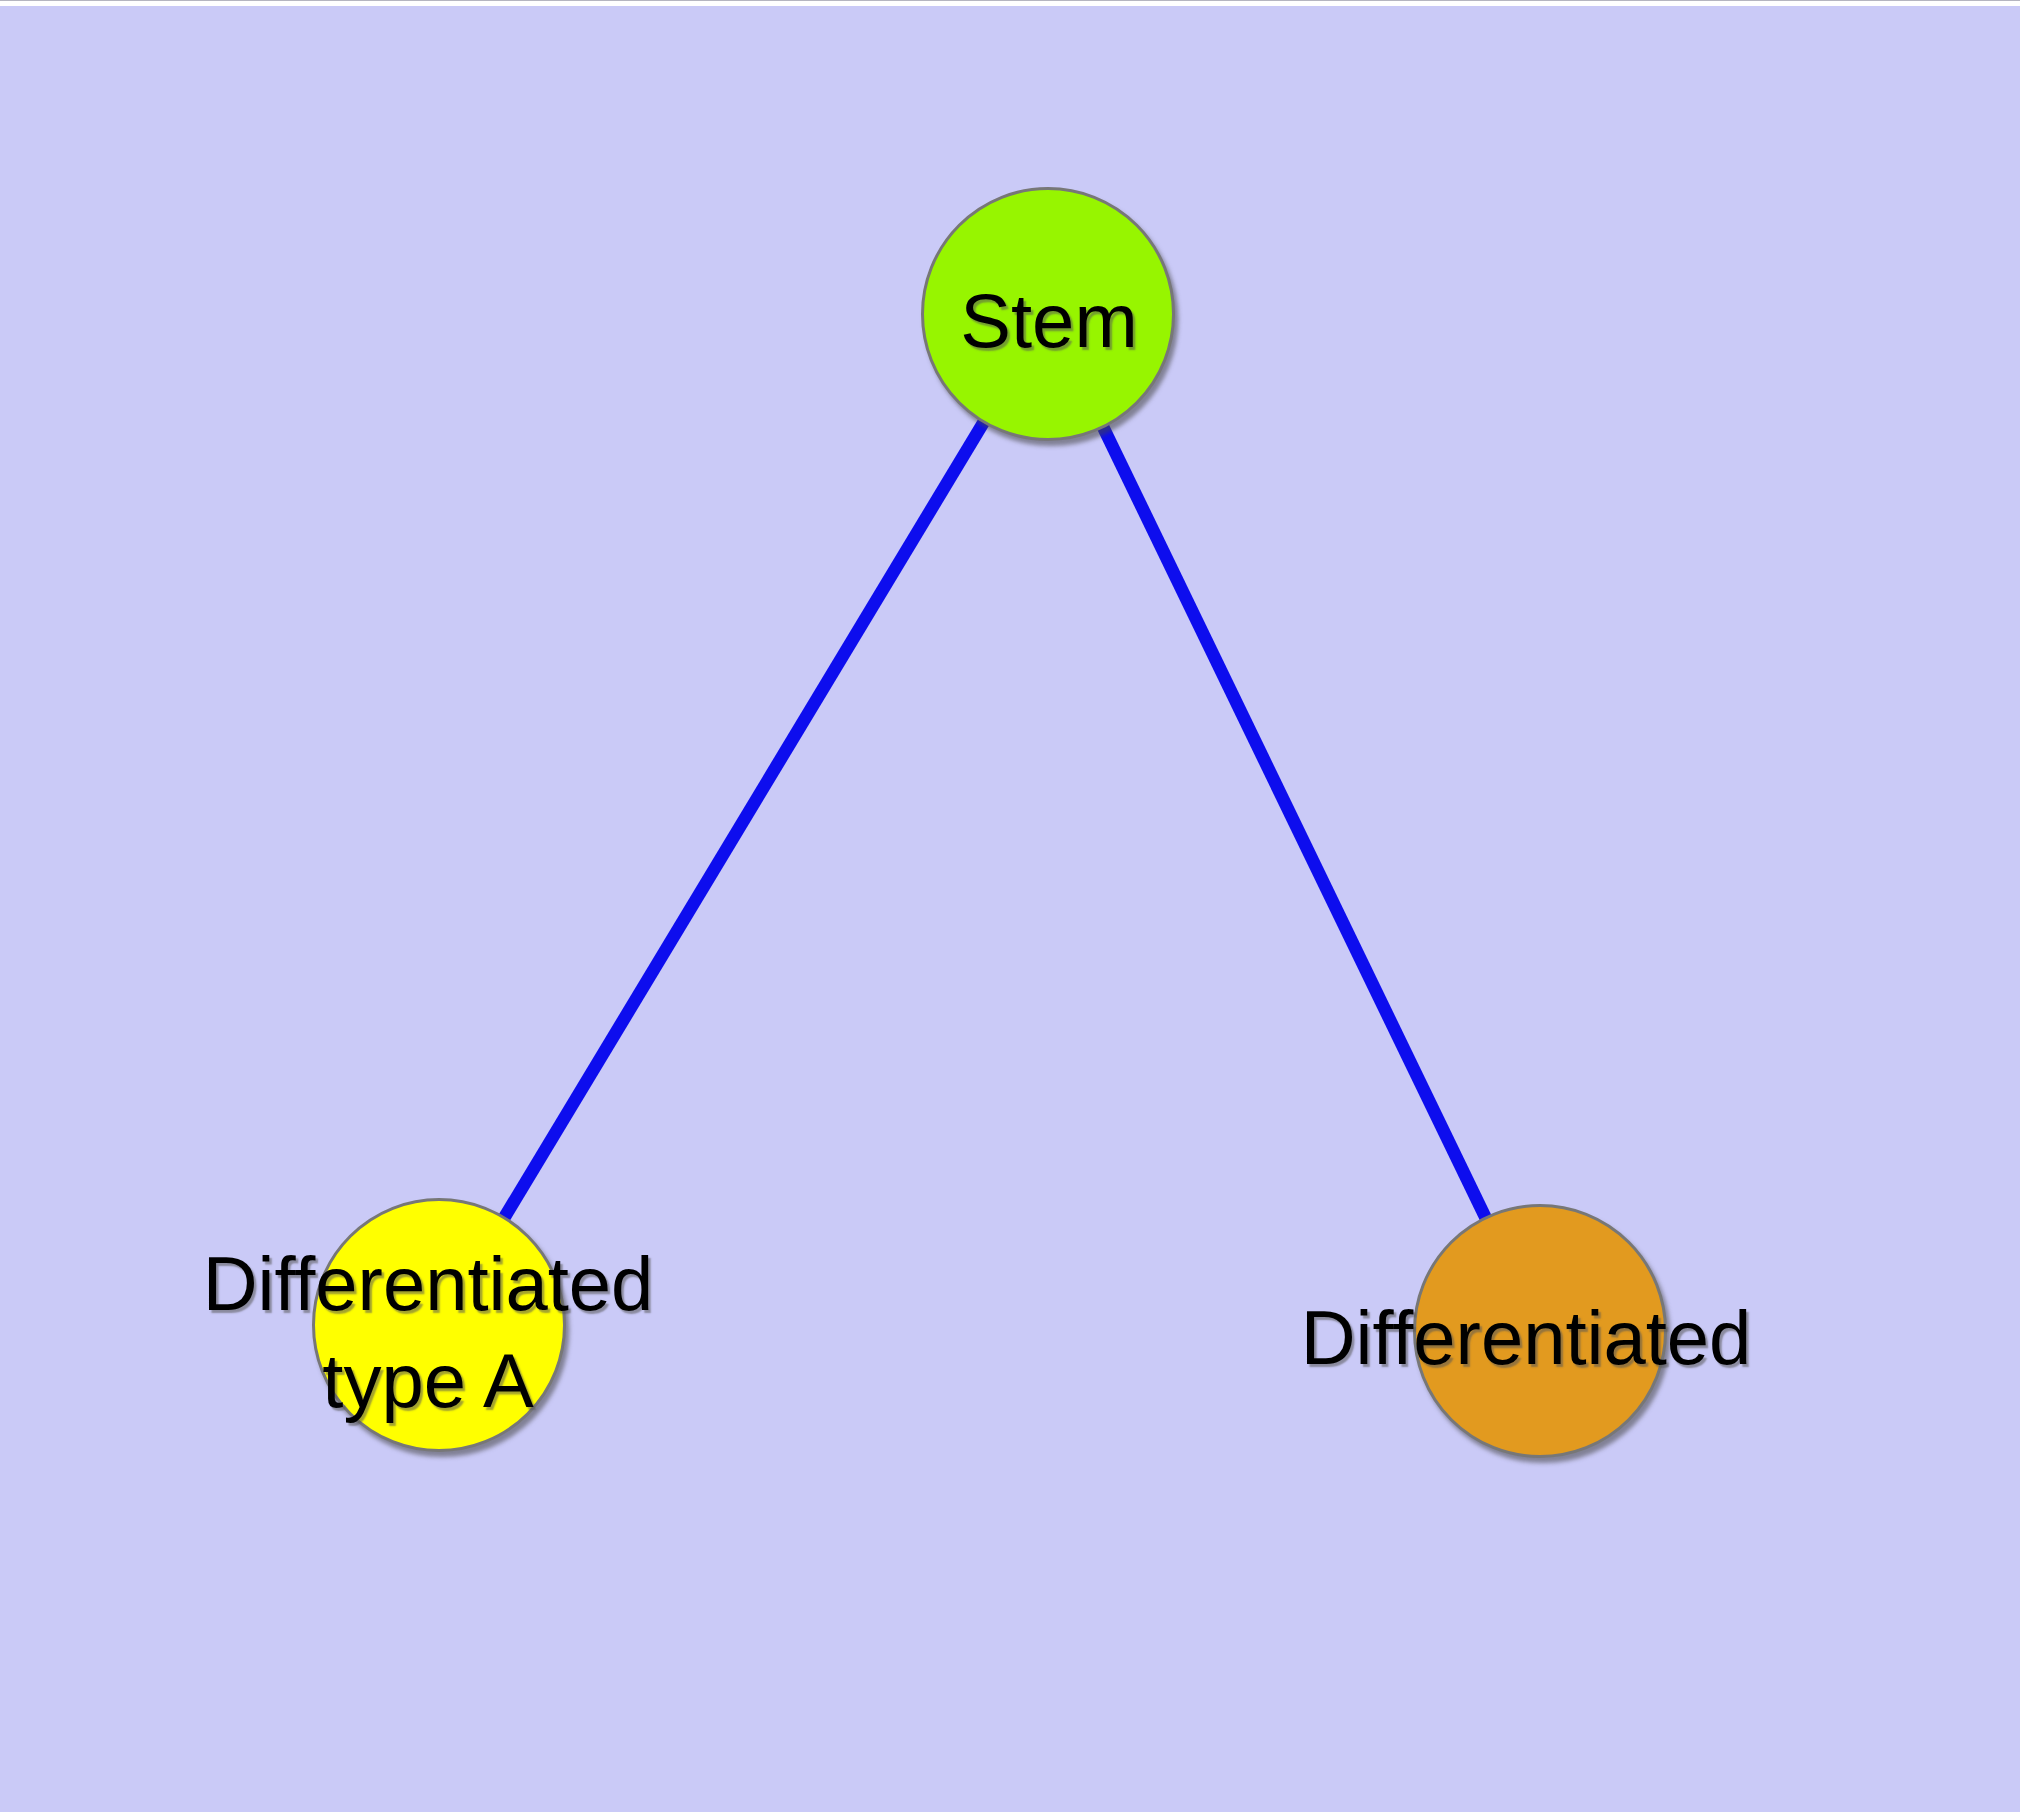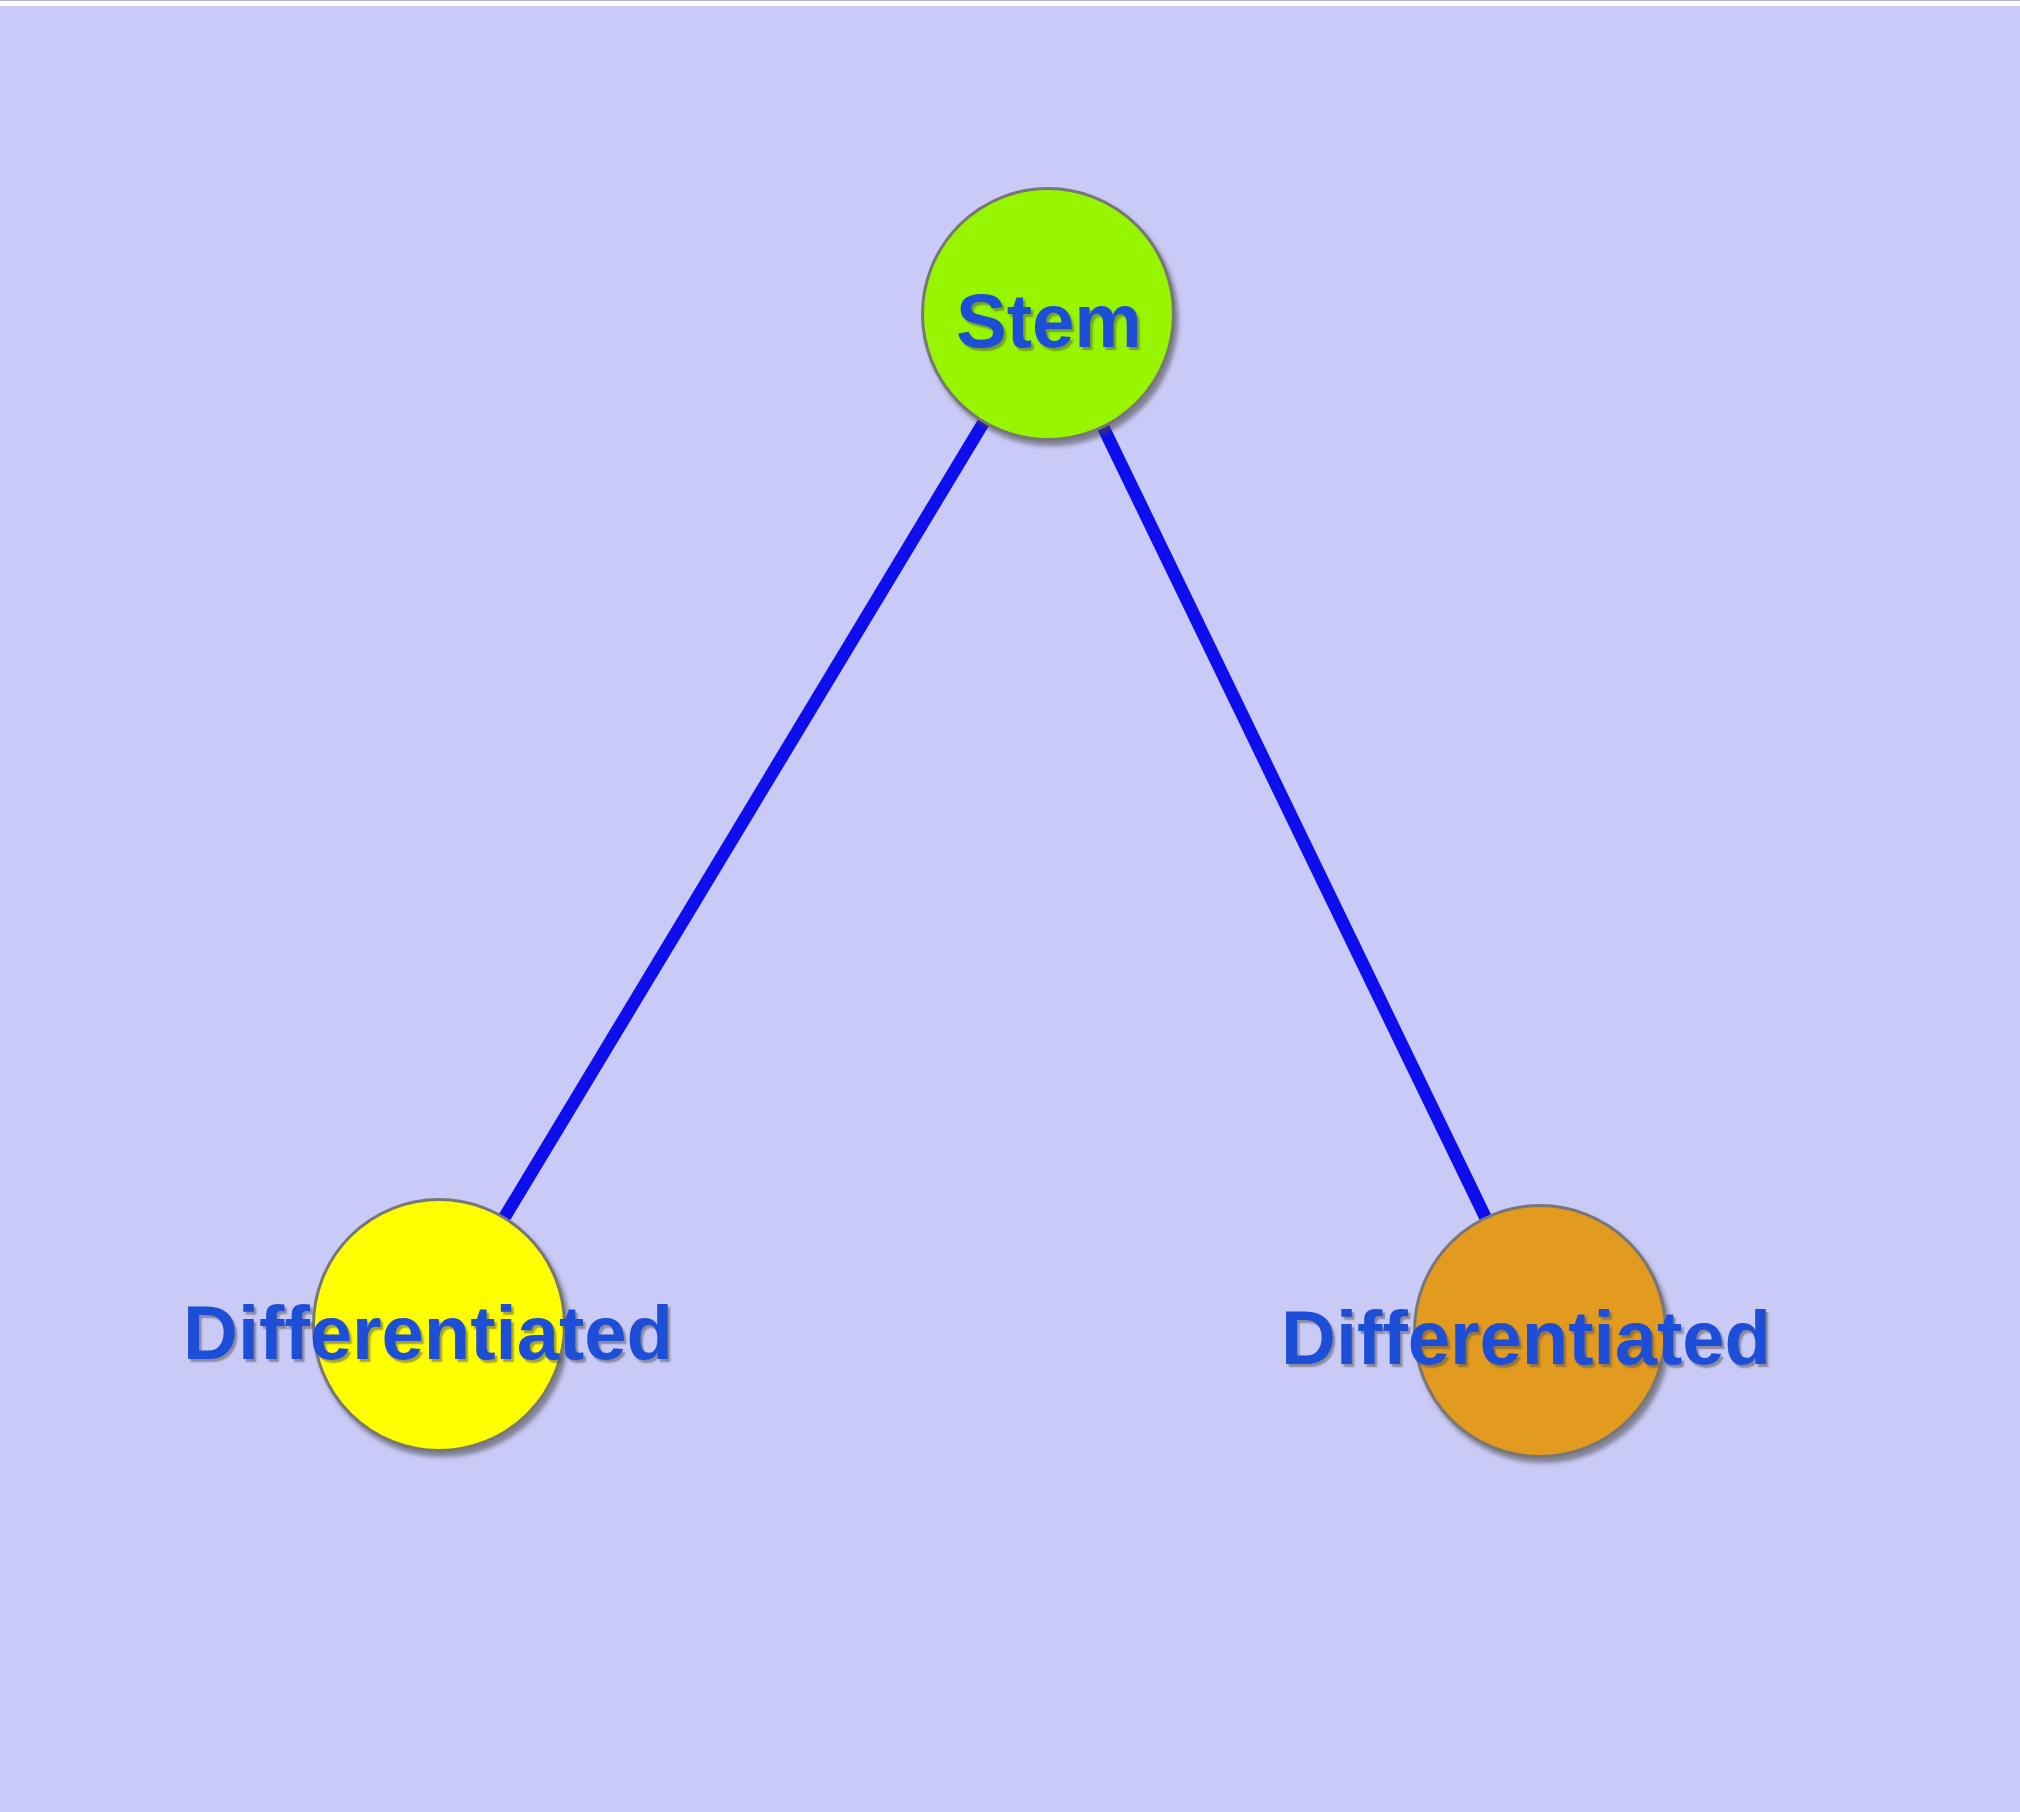--- a/index.html
+++ b/index.html
@@ -38,24 +38,24 @@
     border: 3.4px solid #777777;
     box-sizing: border-box;
     box-shadow: 3.4px 5.1px 4.2px rgba(70, 70, 70, 0.55);
   }
   .node-stem   { left: 921px; top: 187px; }
   .node-type-a { left: 312px;  top: 1198px; }
   .node-type-b { left: 1413px; top: 1204px; }
   .node-label {
     position: absolute;
     transform: translate(-50%, -50%);
-    font-weight: bold;
+    font-weight: normal;
     font-size: 76px;
     line-height: 97px;
-    color: #1d4ed8;
+    color: #000000;
     text-align: center;
     white-space: nowrap;
     text-shadow: 2.5px 3.4px 1.7px rgba(85, 85, 85, 0.55);
     pointer-events: none;
   }
   .label-stem   { left: 1049px; top: 320px; }
   .label-type-a { left: 428px;  top: 1332px; }
   .label-type-b { left: 1526px; top: 1337px; }
 </style>
 </head>
@@ -75,20 +75,21 @@
   <div class="node node-type-a" style="background-color: rgb(255, 255, 0);"></div>
 
   <div class="node node-type-b" style="background-color: rgb(226, 154, 31);"></div>
 
   <div class="node-label label-stem">
     <span>Stem</span>
   </div>
 
   <div class="node-label label-type-a">
     <div>Differentiated</div>
+    <div>type A</div>
   </div>
 
   <div class="node-label label-type-b">
     <div>Differentiated</div>
   </div>
 
 </div>
 
 
 </body></html>

